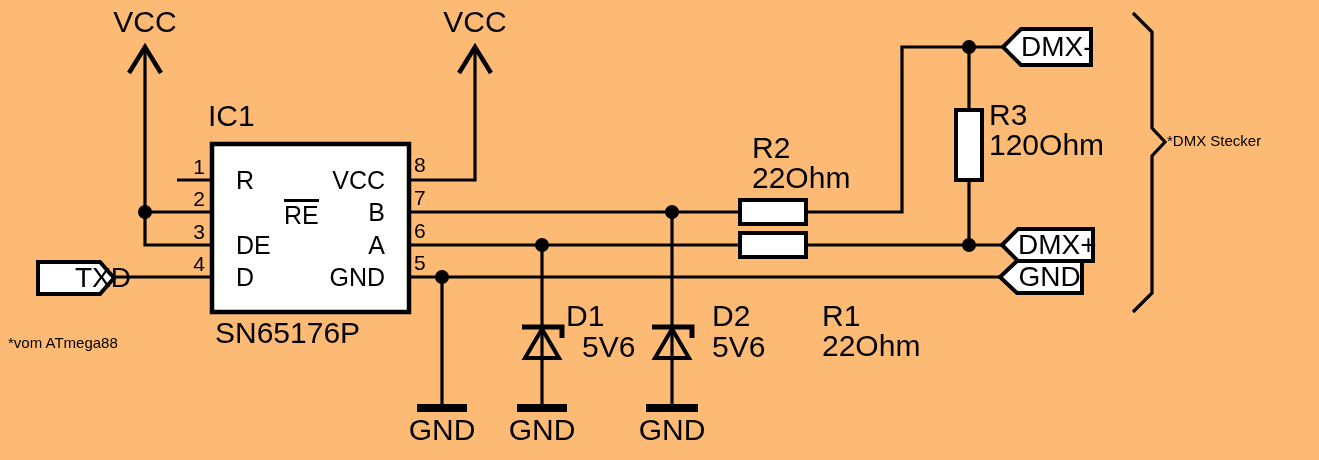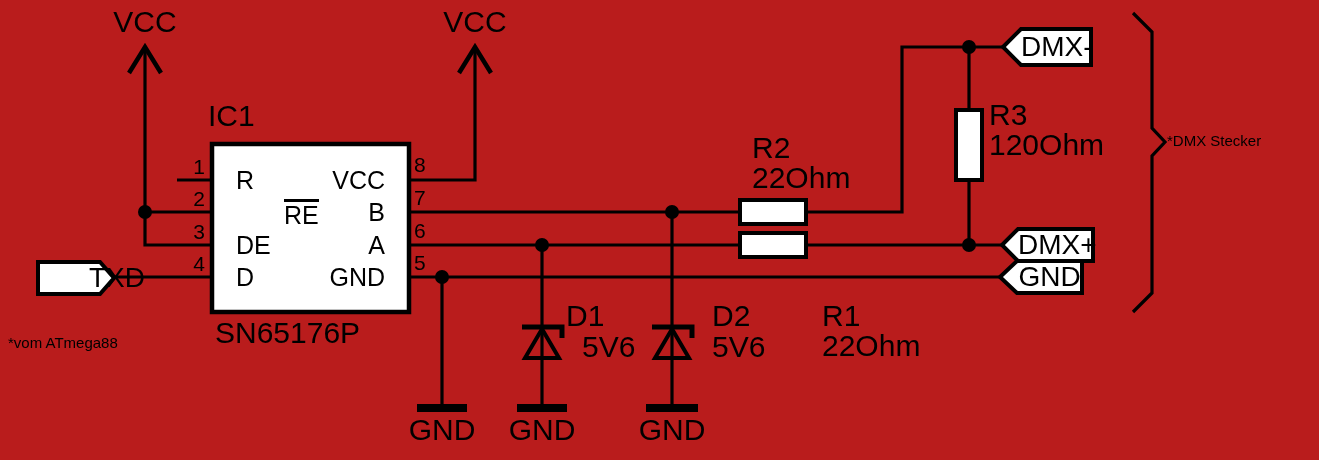--- a/index.html
+++ b/index.html
@@ -1,19 +1,19 @@
 <!DOCTYPE html>
 <html><head>
 <meta charset="utf-8">
 <style>
   html,body{margin:0;padding:0;background:#ffffff;}
   #stage{
     position:relative;
     width:1319px;height:460px;
-    background:#b91c1c;
+    background:#fdba74;
     font-family:"Liberation Sans","DejaVu Sans",sans-serif;
     color:#000;
     overflow:hidden;
   }
   #wires{position:absolute;left:0;top:0;}
   .lbl{position:absolute;white-space:nowrap;line-height:1.05;color:#000;}
   .sz-big{font-size:30px;line-height:31px;}
   .sz-pin{font-size:25px;line-height:32px;}
   .sz-num{font-size:21px;line-height:22px;}
   .sz-flag{font-size:28px;line-height:24px;}
@@ -104,21 +104,21 @@
   <div class="lbl sz-pin" style="left:236px;top:164px;">R</div>
   <div class="lbl sz-pin" style="left:236px;top:199px;"><span class="ov">RE</span></div>
   <div class="lbl sz-pin" style="left:236px;top:229px;">DE</div>
   <div class="lbl sz-pin" style="left:236px;top:261px;">D</div>
 
   <div class="lbl sz-pin rgt" style="left:295px;top:164px;width:90px;">VCC</div>
   <div class="lbl sz-pin rgt" style="left:295px;top:196px;width:90px;">B</div>
   <div class="lbl sz-pin rgt" style="left:295px;top:229px;width:90px;">A</div>
   <div class="lbl sz-pin rgt" style="left:295px;top:261px;width:90px;">GND</div>
 
-  <div class="lbl sz-flag ctr" style="left:40px;top:266px;width:62px;padding-left:46px;">TXD</div>
+  <div class="lbl sz-flag ctr" style="left:26px;top:266px;width:62px;padding-left:46px;">TXD</div>
   <div class="lbl sz-flag ctr" style="left:1021px;top:35px;width:70px;">DMX-</div>
   <div class="lbl sz-flag ctr" style="left:1018px;top:233px;width:75px;">DMX+</div>
   <div class="lbl sz-flag ctr" style="left:1017px;top:265px;width:65px;">GND</div>
 
   <div class="lbl sz-big" style="left:752px;top:132px;">R2</div>
   <div class="lbl sz-big" style="left:752px;top:162px;">22Ohm</div>
   <div class="lbl sz-big" style="left:822px;top:300px;">R1</div>
   <div class="lbl sz-big" style="left:822px;top:330px;">22Ohm</div>
   <div class="lbl sz-big" style="left:989px;top:99px;">R3</div>
   <div class="lbl sz-big" style="left:989px;top:129px;">120Ohm</div>

